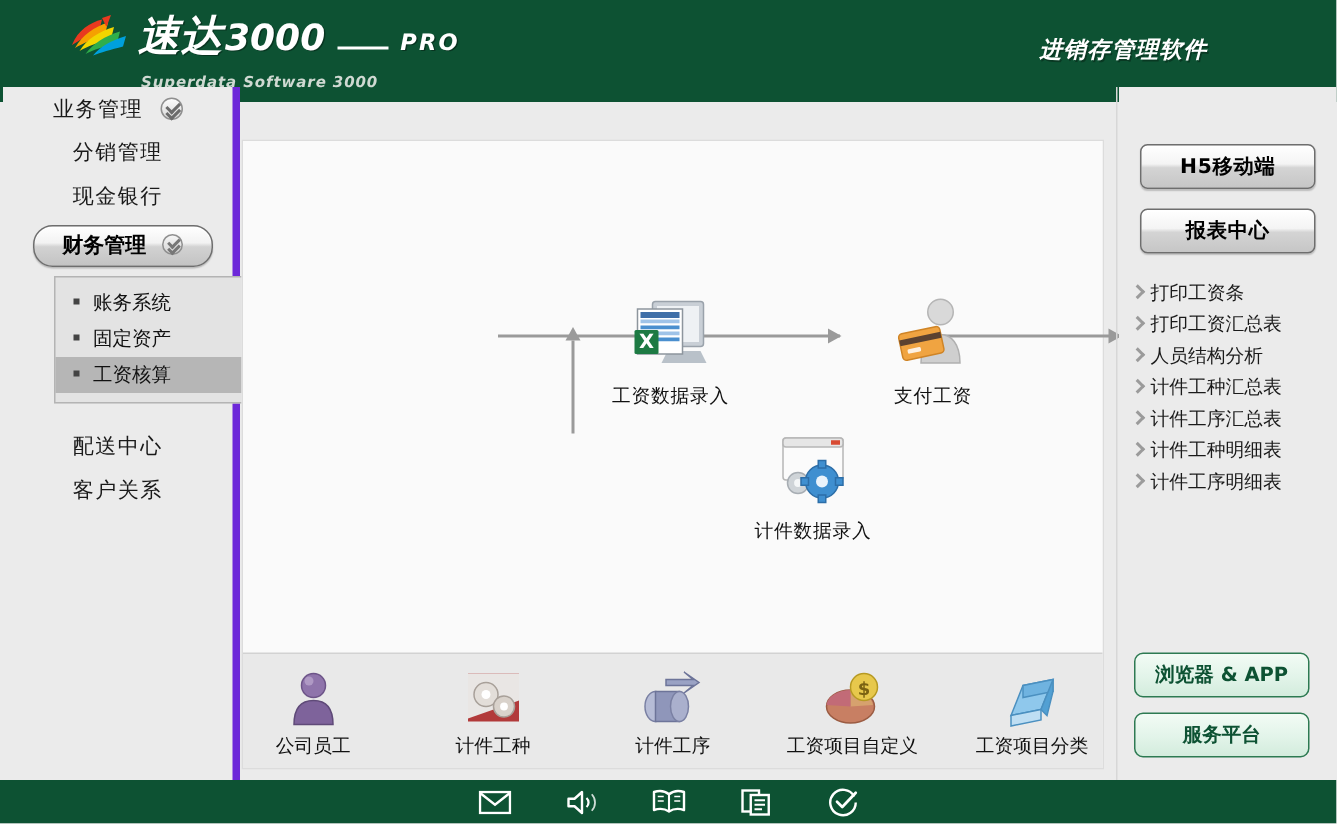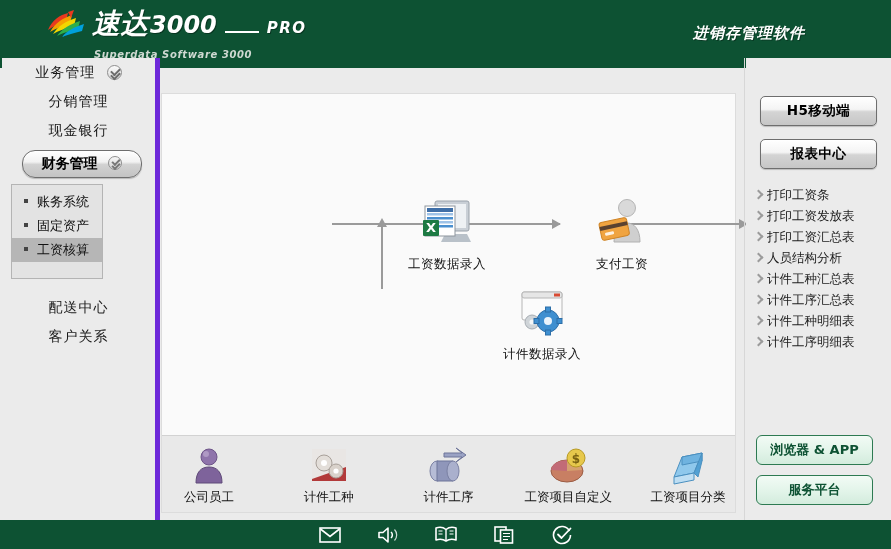--- a/index.html
+++ b/index.html
@@ -91,24 +91,24 @@
   .chev-sm::before, .chev-sm::after {
     content: ""; position: absolute; left: 3px;
     width: 6px; height: 3px;
     border-left: 2px solid #777; border-bottom: 2px solid #777;
     transform: rotate(-45deg);
   }
   .chev-sm::before { top: 2px; }
   .chev-sm::after  { top: 5.5px; }
 
   .submenu {
-    margin: 6px 22px 0 9px; width: 92px;
+    margin: 6px 22px 0 34px; width: 132px;
     border: 1px solid #b4b4b4;
     background: #e3e3e3;
-    padding: 5px 0 16px 0;
+    padding: 5px 0 6px 0;
   }
   .sub-item {
     font-size: 13px; color: #111; padding: 3px 0 3px 12px;
     cursor: pointer; position: relative; white-space: nowrap;
   }
   .sub-item .bullet {
     display: inline-block; width: 4px; height: 4px; background: #444;
     vertical-align: 3px; margin-right: 9px;
   }
   .sub-item.sel { background: #b6b6b6; }
@@ -423,23 +423,20 @@
   </div>
 
   <div class="rdivider"></div>
   <div class="rightbar">
     <div class="rbtn top1">H5移动端</div>
     <div class="rbtn top2">报表中心</div>
 
     <div class="rlist">
       <div class="rlist-item">
         <span class="rchev"></span><span>打印工资条</span>
-      </div>
-      <div class="rlist-item">
-        <span class="rchev"></span><span>打印工资发放表</span>
       </div>
       <div class="rlist-item">
         <span class="rchev"></span><span>打印工资汇总表</span>
       </div>
       <div class="rlist-item">
         <span class="rchev"></span><span>人员结构分析</span>
       </div>
       <div class="rlist-item">
         <span class="rchev"></span><span>计件工种汇总表</span>
       </div>

